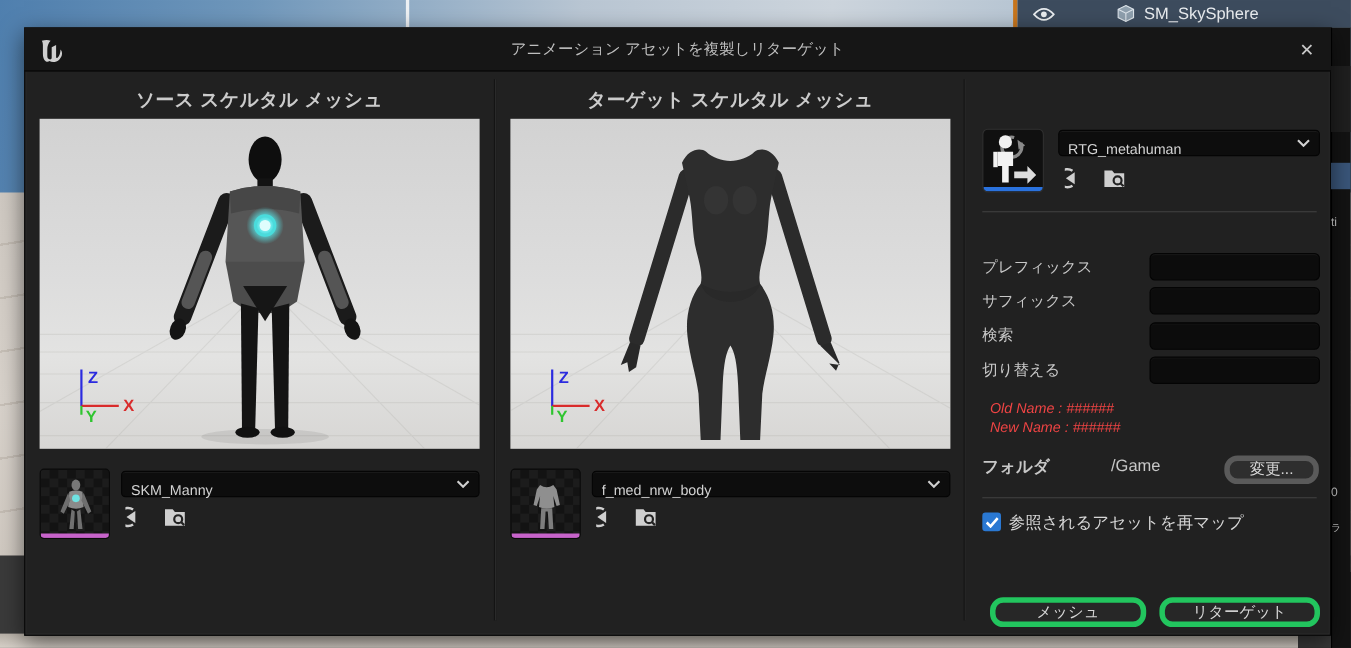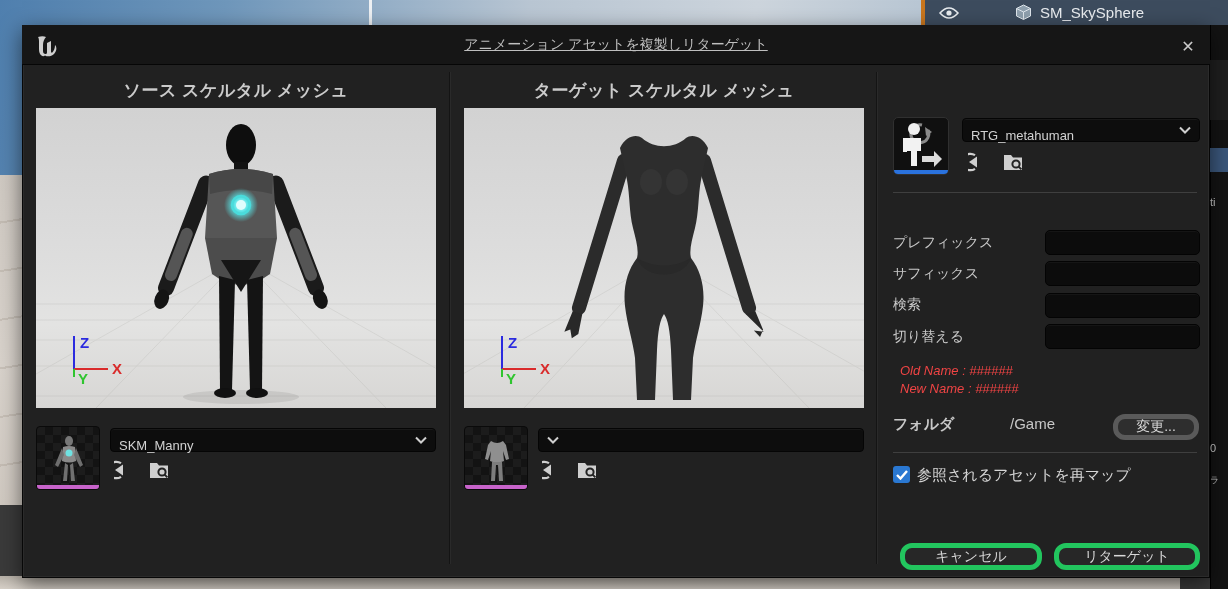--- a/index.html
+++ b/index.html
@@ -24,21 +24,21 @@
   .right-edge{left:1210px;top:25px;width:18px;height:564px;background:#131313;border-left:1px solid #000;}
   .re-band1{left:1210px;top:60px;width:18px;height:60px;background:#1f1f1f;}
   .re-sel{left:1210px;top:148px;width:18px;height:24px;background:#3a567a;}
   .re-frag{color:#cfcfcf;font-size:11px;white-space:nowrap;overflow:hidden;width:18px;}
 
   
   .dialog{left:22px;top:25px;width:1188px;height:553px;background:#212121;
     border:1px solid #070707;box-shadow:0 0 0 1px #2b2b2b inset,0 6px 20px rgba(0,0,0,.55);}
   .titlebar{left:22px;top:25px;width:1188px;height:40px;background:#161616;border-bottom:1px solid #060606;}
   .ue-logo{left:34px;top:33px;width:26px;height:26px;color:#cfcfcf;}
-  .dlg-title{left:22px;top:36px;width:1188px;text-align:center;color:#bfbfbf;font-size:14px;text-decoration:underline;}
+  .dlg-title{left:22px;top:36px;width:1188px;text-align:center;color:#bfbfbf;font-size:14px;}
   .close-btn{left:1176px;top:34px;width:24px;height:24px;color:#c9c9c9;font-size:16px;display:flex;align-items:center;justify-content:center;cursor:default;}
 
   .col-header{color:#cbcbcb;font-weight:bold;font-size:17px;text-align:center;letter-spacing:.5px;}
   .vdiv{width:2px;background:#141414;border-right:1px solid #2a2a2a;}
 
   .viewport{width:400px;height:300px;background:linear-gradient(180deg,#d2d2d2 0%,#dcdcdc 45%,#e3e3e2 72%,#d7d6d4 100%);overflow:hidden;}
   .thumb{width:64px;height:64px;border-radius:4px;overflow:hidden;border:1px solid #0a0a0a;
     background:#161616;
     background-image:conic-gradient(#131313 25%,#1c1c1c 0 50%,#131313 0 75%,#1c1c1c 0);
     background-size:16px 16px;}
@@ -256,20 +256,21 @@
   </div>
 
   <div class="abs thumb" style="left:464px;top:426px">
     <svg width="64" height="64" viewBox="0 0 64 64" style="position:absolute;left:0;top:0">
       <path d="M26,14 Q32,18 38,14 L41,18 L44,32 L41,33 L38,24 L39,34 Q32,37 25,34 L26,24 L23,33 L20,32 L23,18 Z" fill="#8f8f8f"></path>
       <path d="M27,35 L26,54 L30,54 L31,38 L33,38 L34,54 L38,54 L37,35 Z" fill="#7d7d7d"></path>
     </svg>
     <span class="underline" style="background:#c763ca"></span>
   </div>
   <div class="abs dropdown" style="left:538px;top:428px;width:326px">
+    <span class="val">f_med_nrw_body</span>
     <span style="display:flex">
       <svg width="12" height="8" viewBox="0 0 12 8">
           <polyline points="1,1.5 6,6.5 11,1.5" fill="none" stroke="#cfcfcf" stroke-width="2"></polyline>
         </svg>
     </span>
   </div>
   <div class="abs icon-btn" style="left:540px;top:458px">
     <svg width="22" height="22" viewBox="0 0 22 22">
         <path d="M7,4.2 A8.2,8.2 0 1 0 7,17.8" fill="none" stroke="#cfcfcf" stroke-width="2.2"></path>
         <path d="M1,11 L9,5.5 L9,16.5 Z" fill="#cfcfcf"></path>
@@ -340,16 +341,16 @@
 
   <div class="abs sep" style="left:893px;top:452px;width:304px"></div>
 
   <div class="abs checkbox" style="left:893px;top:466px;background:#2a78d2">
     <svg width="12" height="10" viewBox="0 0 12 10">
         <polyline points="1,5 4.5,8.5 11,1" fill="none" stroke="#fff" stroke-width="2.4"></polyline>
       </svg>
   </div>
   <div class="abs cb-label" style="left:917px;top:466px">参照されるアセットを再マップ</div>
 
-  <button class="abs btn" style="left:900px;top:543px;width:142px;height:27px">キャンセル</button>
+  <button class="abs btn" style="left:900px;top:543px;width:142px;height:27px">メッシュ</button>
   <button class="abs btn" style="left:1054px;top:543px;width:146px;height:27px">リターゲット</button>
 
 </div>
 
 </body></html>

